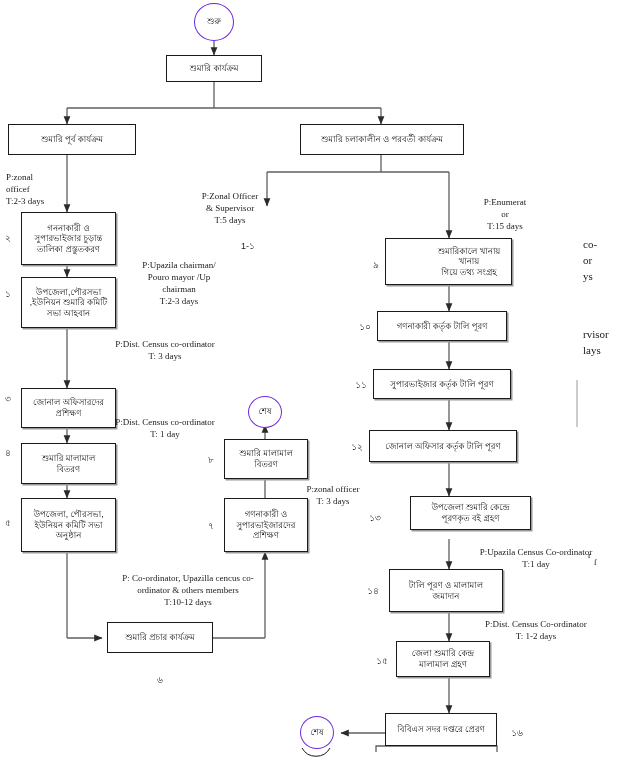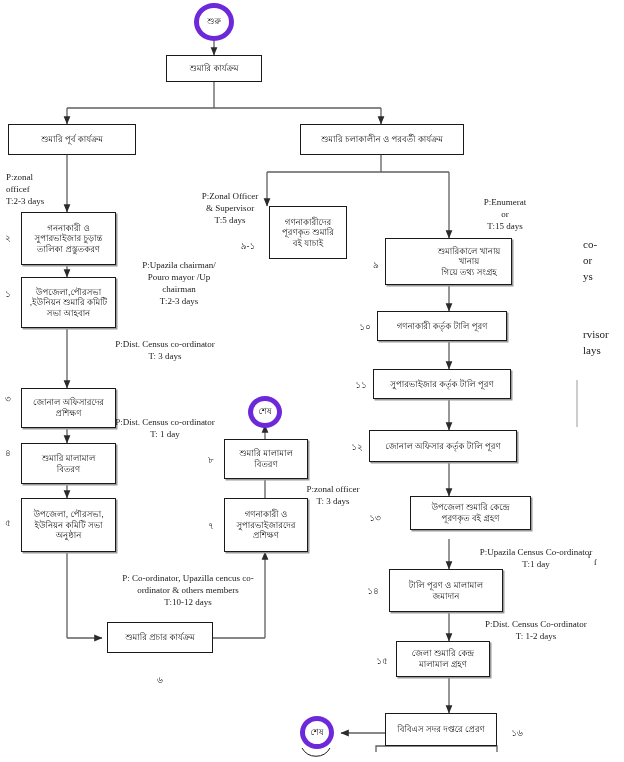--- a/index.html
+++ b/index.html
@@ -40,21 +40,21 @@
     color: #111111;
     padding: 2px 3px;
     white-space: pre-line;
   }
   .node.shadow {
     box-shadow: 1.5px 1.5px 0 #9a9a9a;
   }
   .terminator {
     position: absolute;
     box-sizing: border-box;
-    border: 5px solid #6d28d9;
+    border: 1px solid #6d28d9;
     border-radius: 50%;
     background: #ffffff;
     display: flex;
     align-items: center;
     justify-content: center;
     text-align: center;
     font-size: 8.5px;
     color: #111111;
     font-family: "Liberation Sans", sans-serif;
   }
@@ -210,26 +210,21 @@
   <div class="node shadow" style="left:224px; top:439px; width:84px; height:40px;">
     <span>শুমারি মালামাল
 বিতরণ</span>
   </div>
   <div class="serial" style="left:204px; top:453px; width:14px;">৮</div>
 
   <div class="terminator" style="left:248px; top:396px; width:34px; height:32px;">
     <span>শেষ</span>
   </div>
 
-  <div class="node" style="left:269px; top:206px; width:78px; height:53px;">
-    <span>গণনাকারীদের
-পূরণকৃত শুমারি
-বই যাচাই</span>
-  </div>
-  <div class="serial" style="left:237px; top:239px; width:22px;">৯-১</div>
+  <div class="serial" style="left:237px; top:239px; width:22px;">1-১</div>
 
   <div class="node shadow" style="left:385px; top:238px; width:127px; height:47px;padding-left:44px;">
     <span>শুমারিকালে খানায় খানায়
 গিয়ে তথ্য সংগ্রহ</span>
   </div>
   <div class="serial" style="left:369px; top:258px; width:14px;">৯</div>
 
   <div class="node shadow" style="left:377px; top:311px; width:130px; height:30px;">
     <span>গণনাকারী কর্তৃক টালি পূরণ</span>
   </div>

